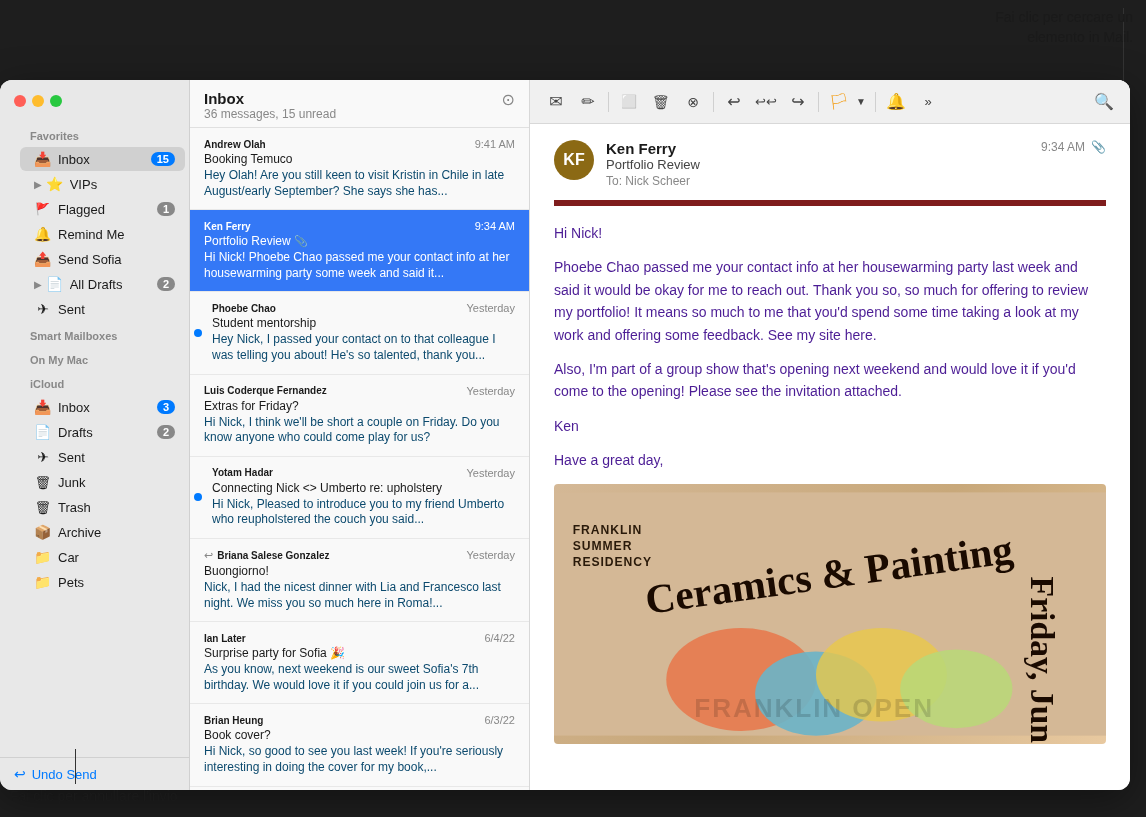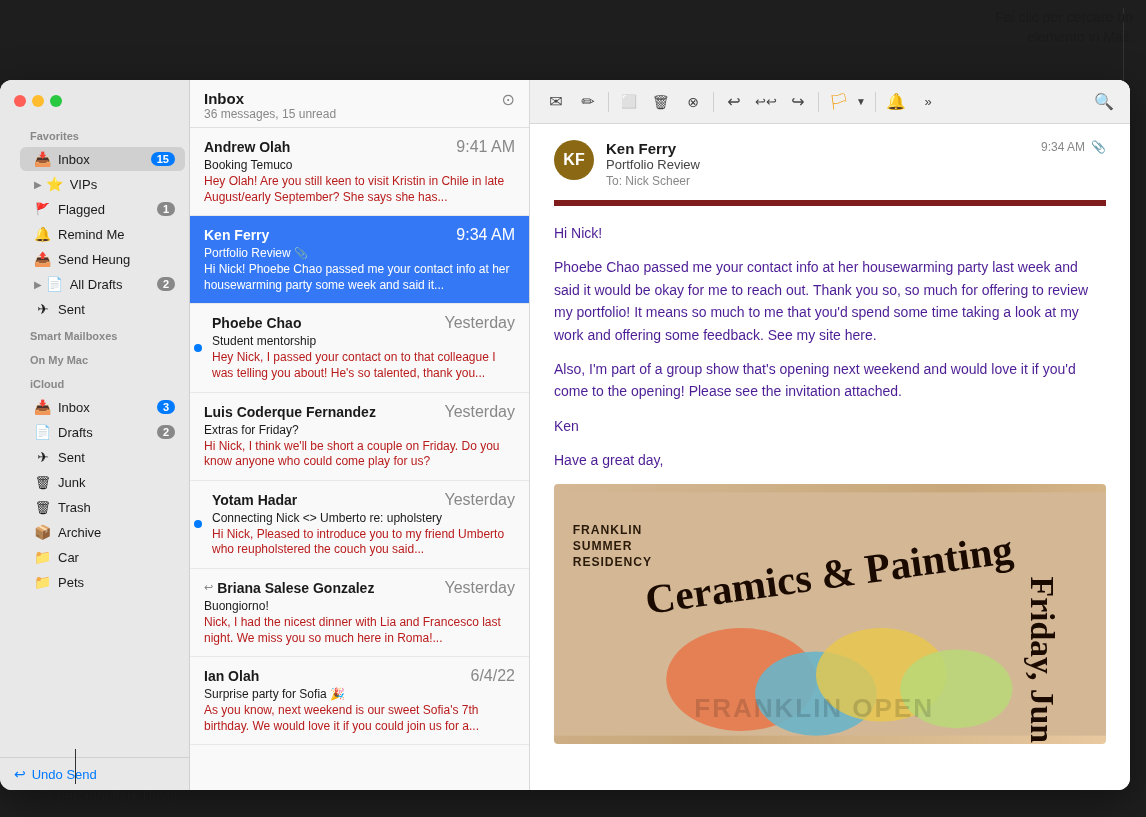--- a/index.html
+++ b/index.html
@@ -198,42 +198,42 @@
     .message-item.selected .msg-time { color: white; }
 
     .msg-top-row {
       display: flex;
       justify-content: space-between;
       align-items: center;
       margin-bottom: 2px;
     }
 
     .msg-sender {
-      font-size: 14px;
+      font-size: 10px;
       font-weight: 600;
       color: #1a1a1a;
     }
 
     .msg-time {
-      font-size: 16px;
+      font-size: 11px;
       color: #888;
     }
 
     .msg-subject {
       font-size: 12px;
       color: #1a1a1a;
       margin-bottom: 2px;
       display: flex;
       align-items: center;
       gap: 4px;
     }
 
     .msg-preview {
       font-size: 12px;
-      color: #b91c1c;
+      color: #0c4a6e;
       line-height: 1.3;
       display: -webkit-box;
       -webkit-line-clamp: 2;
       -webkit-box-orient: vertical;
       overflow: hidden;
     }
 
     .msg-unread-dot {
       width: 8px;
       height: 8px;
@@ -439,21 +439,21 @@
         <span class="sidebar-badge">1</span>
       </div>
 
       <div class="sidebar-item">
         <span class="sidebar-item-icon">🔔</span>
         <span class="sidebar-item-label">Remind Me</span>
       </div>
 
       <div class="sidebar-item">
         <span class="sidebar-item-icon">📤</span>
-        <span class="sidebar-item-label">Send Heung</span>
+        <span class="sidebar-item-label">Send Sofia</span>
       </div>
 
       <div class="sidebar-item">
         <span class="sidebar-item-expand">▶</span>
         <span class="sidebar-item-icon">📄</span>
         <span class="sidebar-item-label">All Drafts</span>
         <span class="sidebar-badge">2</span>
       </div>
 
       <div class="sidebar-item">
@@ -584,27 +584,35 @@
             <span class="msg-sender">Briana Salese Gonzalez</span>
           </span>
           <span class="msg-time">Yesterday</span>
         </div>
         <div class="msg-subject">Buongiorno!</div>
         <div class="msg-preview">Nick, I had the nicest dinner with Lia and Francesco last night. We miss you so much here in Roma!...</div>
       </div>
 
       <div class="message-item">
         <div class="msg-top-row">
-          <span class="msg-sender">Ian Olah</span>
+          <span class="msg-sender">Ian Later</span>
           <span class="msg-time">6/4/22</span>
         </div>
         <div class="msg-subject">Surprise party for Sofia 🎉</div>
         <div class="msg-preview">As you know, next weekend is our sweet Sofia's 7th birthday. We would love it if you could join us for a...</div>
       </div>
 
+      <div class="message-item">
+        <div class="msg-top-row">
+          <span class="msg-sender">Brian Heung</span>
+          <span class="msg-time">6/3/22</span>
+        </div>
+        <div class="msg-subject">Book cover?</div>
+        <div class="msg-preview">Hi Nick, so good to see you last week! If you're seriously interesting in doing the cover for my book,...</div>
+      </div>
 
     </div>
   </div>
 
   <div class="detail-pane">
 
     <div class="detail-toolbar">
       <div class="toolbar-btn" title="New Message">✉</div>
       <div class="toolbar-btn" title="Compose">✏</div>
       <div class="toolbar-sep"></div>

